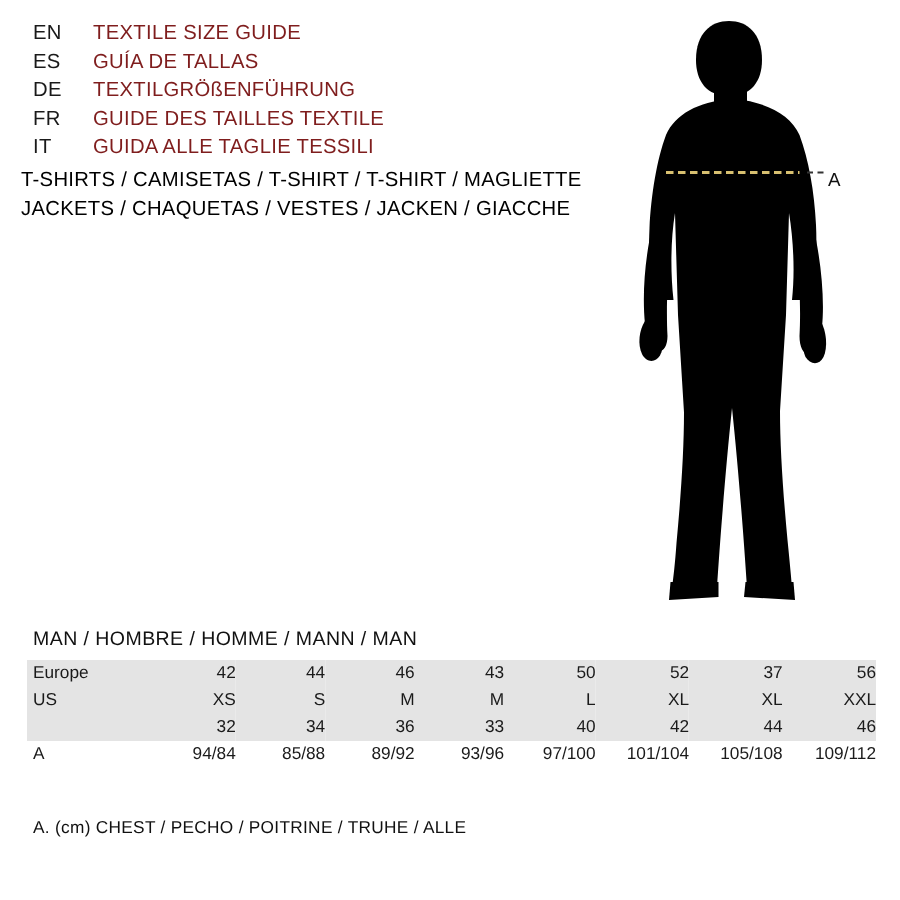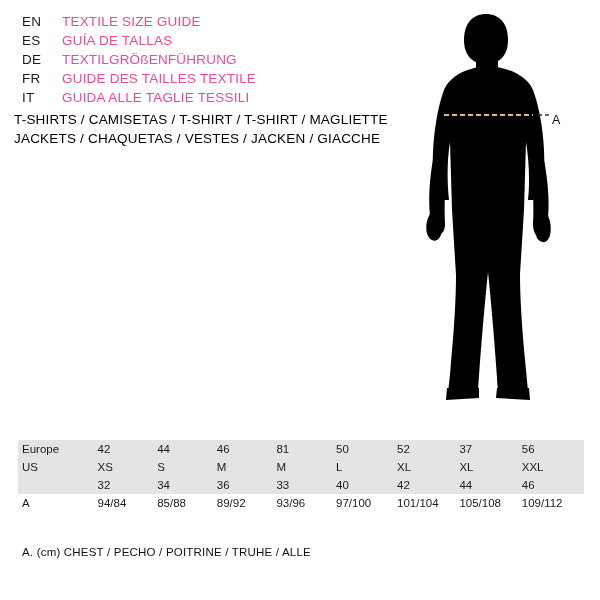--- a/index.html
+++ b/index.html
@@ -38,21 +38,21 @@
     letter-spacing: 0.2px;
   }
   .lang-code {
     width: 40px;
     flex: 0 0 40px;
     font-size: 13.5px;
     color: #1a1a1a;
   }
   .lang-text {
     font-size: 13.5px;
-    color: #ec4899;
+    color: #7f1d1d;
   }
 
   
   .cat-block {
     position: absolute;
     left: 14px;
     top: 110px;
     width: 400px;
   }
   .cat-line {
@@ -117,21 +117,21 @@
   }
   table.size-table tr.row-plain td {
     background: #ffffff;
   }
   .c-label {
     width: 86px;
     padding-left: 4px !important;
   }
   .c-val {
     width: 68px;
-    text-align: left;
+    text-align: right;
   }
   .footnote {
     position: absolute;
     left: 22px;
     top: 546px;
     font-size: 11.5px;
     letter-spacing: 0.2px;
     color: #111;
   }
 </style>
@@ -210,29 +210,30 @@
         <path d="M47 378 L79 378 L79 388 L46 390 Z"></path>
         <path d="M97 378 L129 378 L130 390 L96 388 Z"></path>
       </g>
 
       <line x1="44" y1="105" x2="133" y2="105" stroke="#d8c070" stroke-width="2" stroke-dasharray="5,3"></line>
       <line x1="138" y1="105" x2="152" y2="105" stroke="#333333" stroke-width="1.4" stroke-dasharray="4,3"></line>
     </svg>
     <span class="marker-label">A</span>
   </div>
 
+  <div class="table-title">MAN / HOMBRE / HOMME / MANN / MAN</div>
 
   <table class="size-table">
     <tbody>
       <tr class="row-shade">
         <td class="c-label">Europe</td>
         <td class="c-val">42</td>
         <td class="c-val">44</td>
         <td class="c-val">46</td>
-        <td class="c-val">81</td>
+        <td class="c-val">43</td>
         <td class="c-val">50</td>
         <td class="c-val">52</td>
         <td class="c-val">37</td>
         <td class="c-val">56</td>
       </tr>
       <tr class="row-shade">
         <td class="c-label">US</td>
         <td class="c-val">XS</td>
         <td class="c-val">S</td>
         <td class="c-val">M</td>

